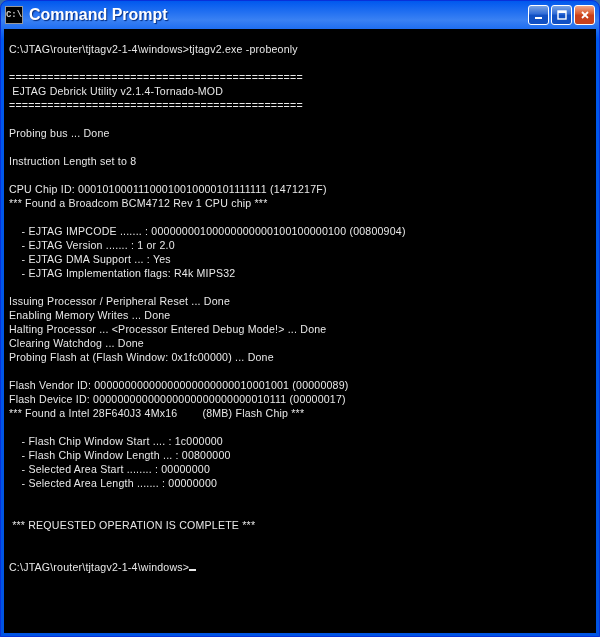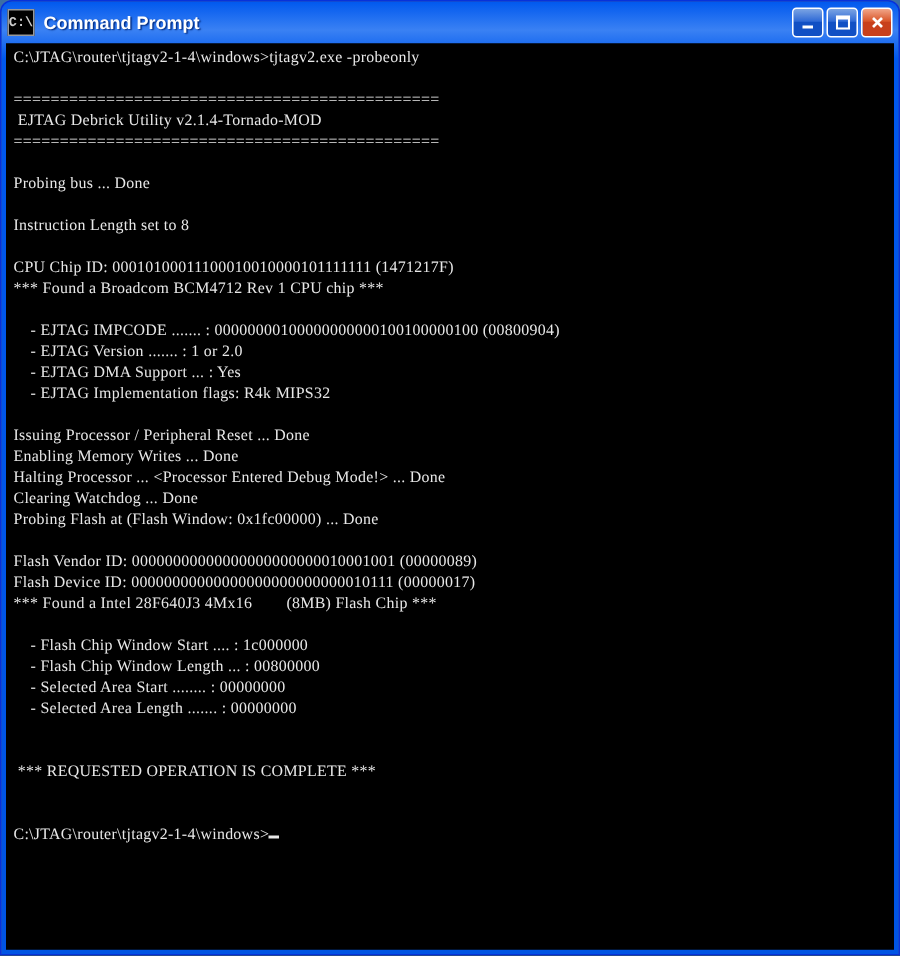--- a/index.html
+++ b/index.html
@@ -37,21 +37,21 @@
     margin-right: 6px;
     display: flex;
     align-items: center;
     justify-content: center;
     font-size: 9px;
     font-family: "Courier New", monospace;
     color: #ccc;
     font-weight: bold;
   }
   .titlebar .title {
-    font-size: 12px;
+    font-size: 16px;
     font-weight: bold;
     flex: 1;
     text-shadow: 1px 1px 1px #002a7f;
   }
   .titlebar .buttons {
     display: flex;
     gap: 2px;
   }
   .btn {
     width: 21px;
@@ -74,22 +74,22 @@
     margin: 0 3px 3px 3px;
     background: #000;
     border: 1px solid #000;
     box-sizing: border-box;
     overflow: hidden;
     position: relative;
   }
   .console {
     position: absolute;
     inset: 0;
-    padding: 2px 4px;
-    font-family: Liberation Serif, serif;
+    padding: 12px 4px;
+    font-family: Liberation Sans, sans-serif;
     font-size: 10.6px;
     line-height: 14px;
     color: #e8e8e8;
     white-space: pre;
     letter-spacing: 0.2px;
   }
   .cursor {
     display:inline-block;
     width: 7px;
     height: 2px;

